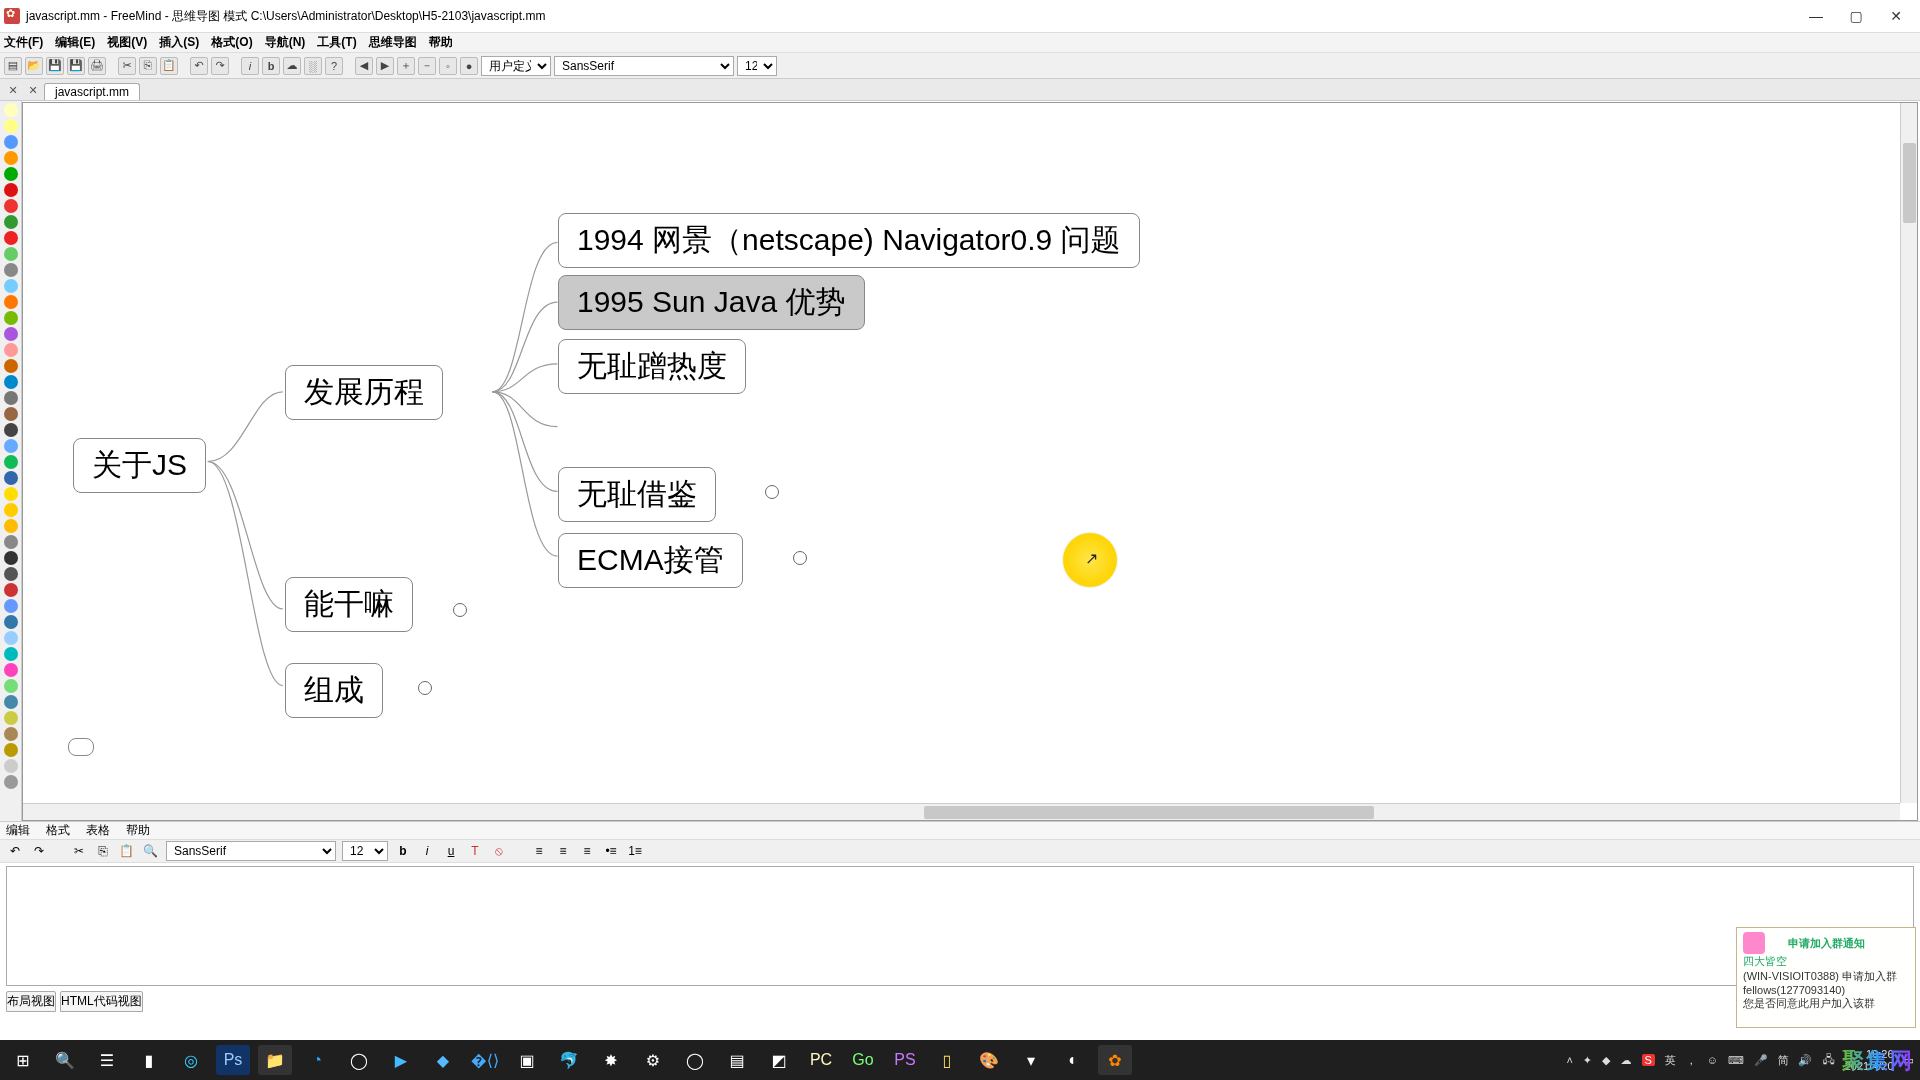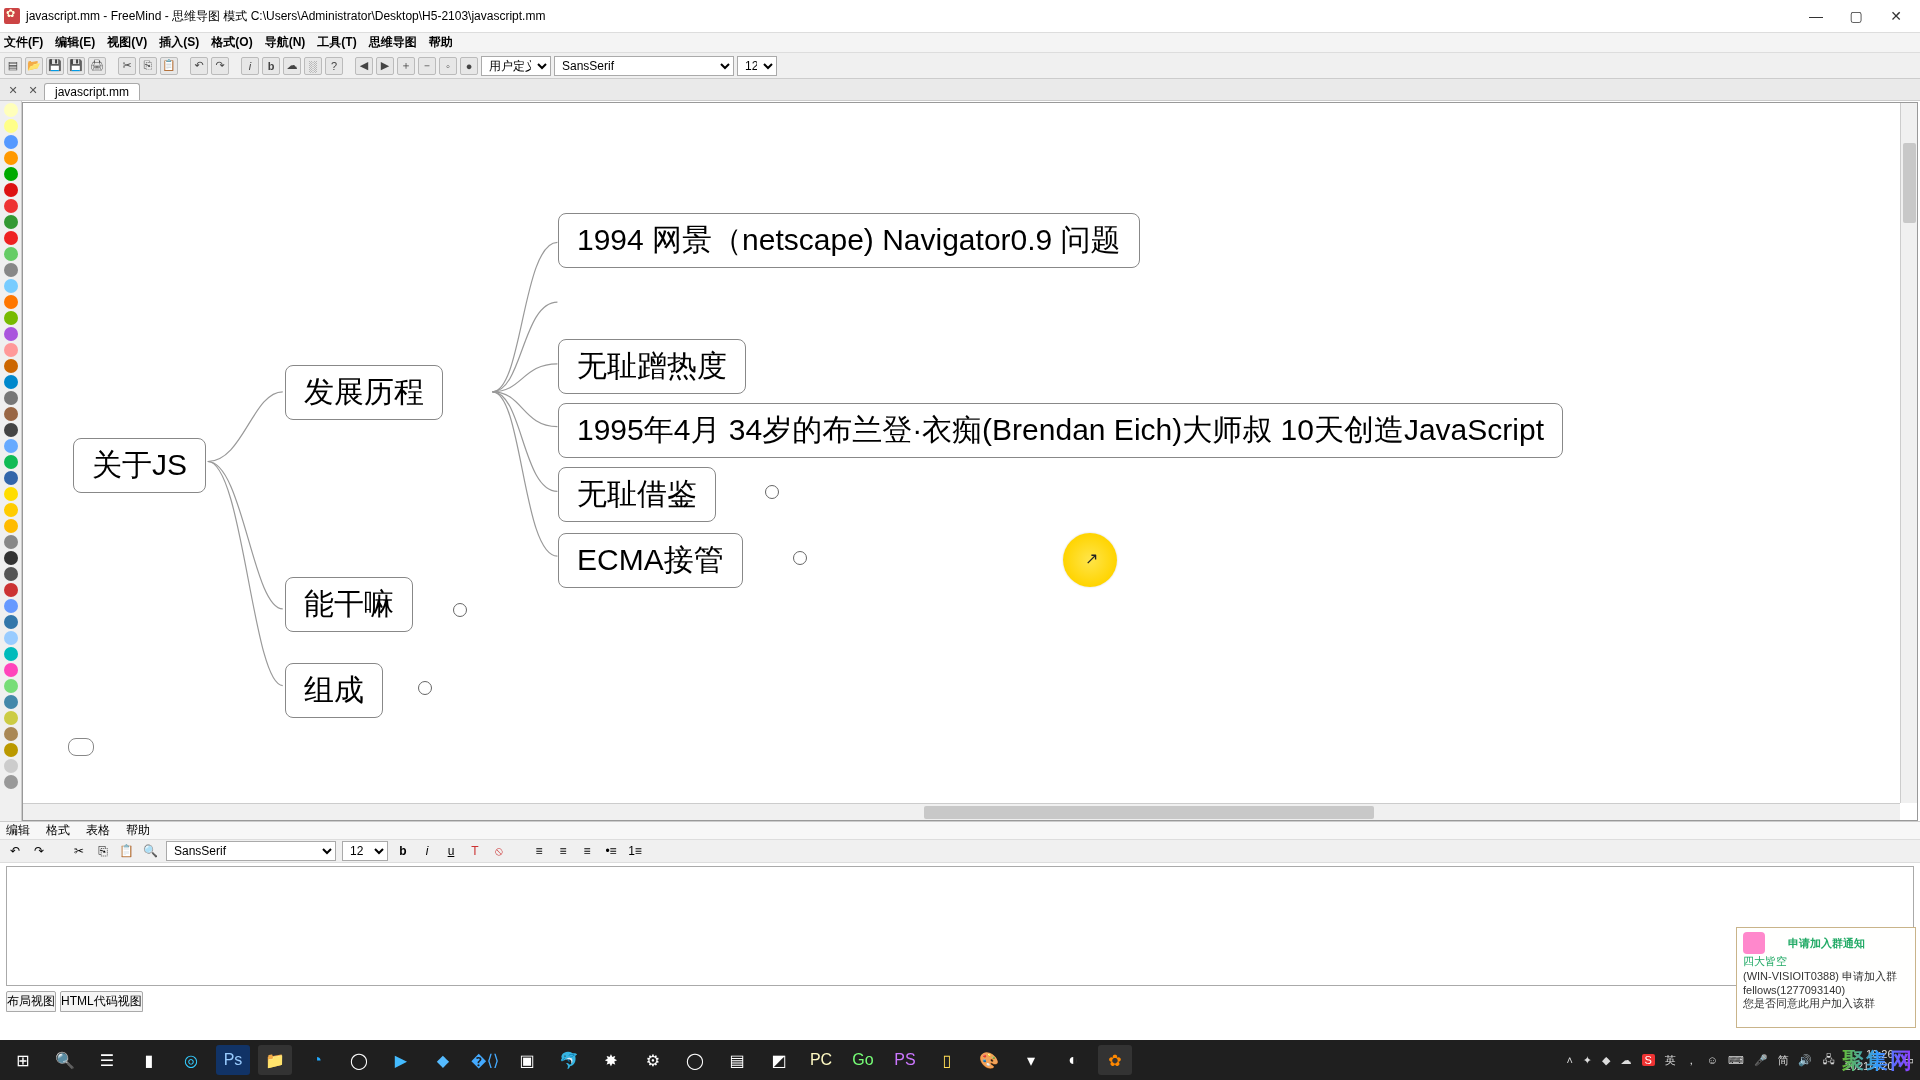--- a/index.html
+++ b/index.html
@@ -186,22 +186,22 @@
         <path d="M470 290 C500 290 500 325 535 325"></path>
         <path d="M470 290 C500 290 500 390 535 390"></path>
         <path d="M470 290 C500 290 500 455 535 455"></path>
       </g>
     </svg>
 
     <div class="node" style="left:50px;  top:335px;">关于JS</div>
     <div class="node" style="left:262px; top:262px;">发展历程</div>
 
     <div class="node" style="left:535px; top:110px;">1994 网景（netscape) Navigator0.9 问题</div>
+    <div class="node sel" style="left:535px; top:172px;">1995 Sun Java 优势</div>
     <div class="node" style="left:535px; top:236px;">无耻蹭热度</div>
-    <div class="node" style="left:535px; top:300px;">1995年4月 34岁的布兰登·衣痴(Brendan Eich)大师叔 10天创造JavaScript</div>
     <div class="node" style="left:535px; top:364px;">无耻借鉴</div>
     <div class="cbub" style="left:742px; top:382px;"></div>
     <div class="node" style="left:535px; top:430px;">ECMA接管</div>
     <div class="cbub" style="left:770px; top:448px;"></div>
 
     <div class="node" style="left:262px; top:474px;">能干嘛</div>
     <div class="cbub" style="left:430px; top:500px;"></div>
     <div class="node" style="left:262px; top:560px;">组成</div>
     <div class="cbub" style="left:395px; top:578px;"></div>
 

